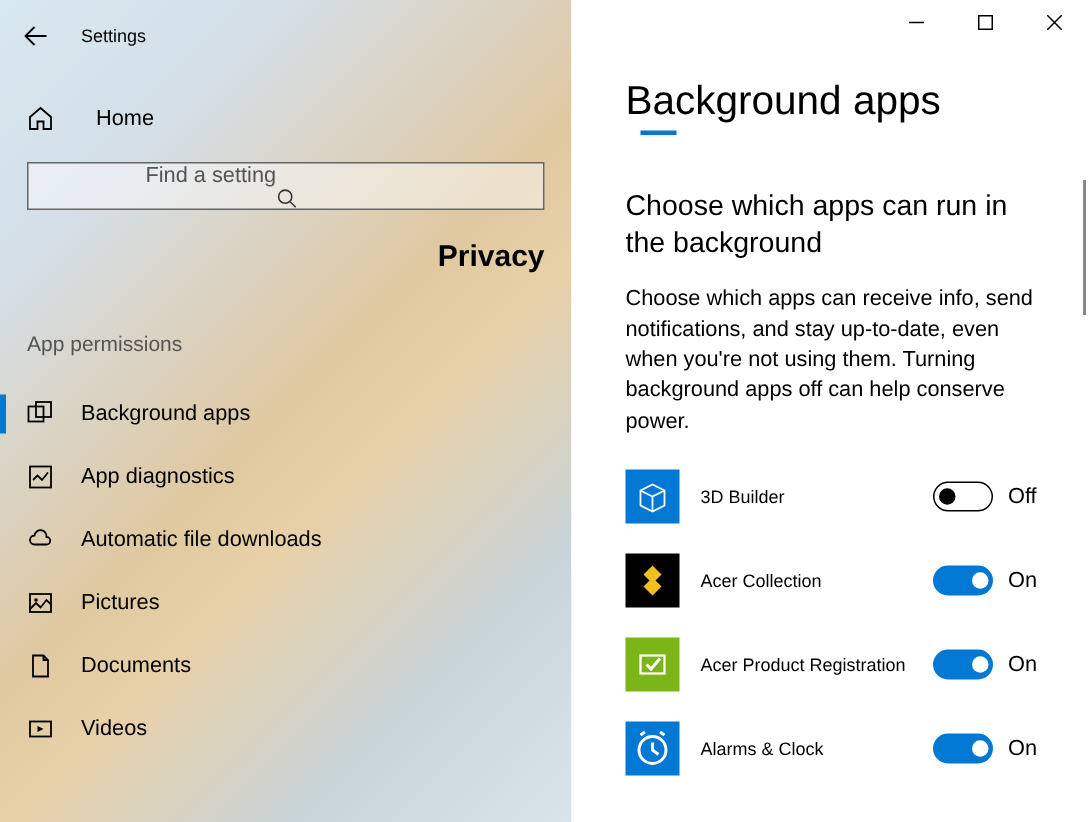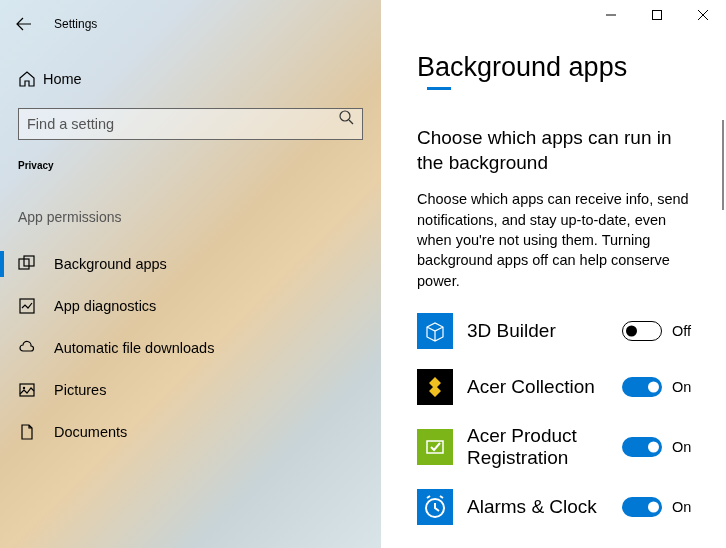--- a/index.html
+++ b/index.html
@@ -9,50 +9,50 @@
       width: 381px; height: 100%;
       background: linear-gradient(135deg, #d8e8f0 0%, #d4dfe8 20%, #e0c8a0 50%, #e8d0a8 60%, #c8d4d8 80%, #d8e4e8 100%);
       position: relative;
       display: flex; flex-direction: column;
       padding-top: 8px;
     }
     .titlebar { height: 32px; display: flex; align-items: center; padding-left: 14px; gap: 20px; }
     .back-btn { width: 20px; height: 20px; display: flex; align-items: center; justify-content: center; cursor: pointer; }
     .title-text { font-size: 12px; color: #000; }
     
-    .home-row { display: flex; align-items: center; gap: 7px; padding: 12px 18px 12px 18px; margin-top: 18px; cursor: pointer; }
+    .home-row { display: flex; align-items: center; gap: 28px; padding: 12px 18px 12px 18px; margin-top: 18px; cursor: pointer; }
     .home-row svg { flex-shrink: 0; }
     .home-row span { font-size: 14.5px; }
     
     .search-wrap { padding: 8px 18px 6px 18px; }
-    .search-box { width: 100%; height: 32px; border: 1px solid #666; background: rgba(255,255,255,0.45); display: flex; padding: 0 8px; }
+    .search-box { width: 100%; height: 32px; border: 1px solid #666; background: rgba(255,255,255,0.45); display: flex; align-items: center; padding: 0 8px; flex-direction: column; }
     .search-box input { flex: 1; border: none; outline: none; background: transparent; font-size: 14.5px; color: #555; }
     .search-box input::placeholder { color: #555; }
     
-    .section-hdr { font-weight: 600; font-size: 10px; padding: 14px 18px 10px 18px; }
+    .section-hdr { font-weight: 600; font-size: 20px; padding: 14px 18px 10px 18px; text-align: right; }
     .section-sub { font-size: 14px; color: #555; padding: 28px 18px 4px 18px; }
     .truncated { padding: 0 18px 6px 45px; color: #000; font-size: 13px; letter-spacing: 2px; overflow: hidden; height: 14px; }
     
     .nav-item { display: flex; align-items: center; gap: 18px; padding: 12px 18px 12px 18px; cursor: pointer; position: relative; font-size: 14.5px; }
     .nav-item.selected::before { content: ""; position: absolute; left: 0; top: 8px; bottom: 8px; width: 4px; background: #0078d4; }
     .nav-item svg, .nav-item .icon-slot { width: 18px; height: 18px; flex-shrink: 0; }
     
     .main { flex: 1; height: 100%; display: flex; flex-direction: column; background: #fff; position: relative; }
     .win-controls { position: absolute; top: 0; right: 0; height: 30px; display: flex; }
     .win-btn { width: 46px; height: 30px; display: flex; align-items: center; justify-content: center; cursor: pointer; }
     
     .content { padding: 52px 30px 0 36px; overflow: hidden; flex: 1; }
     .page-title { font-size: 27px; font-weight: 400; color: #000; margin-bottom: 4px; }
     .accent-bar { width: 24px; height: 3px; background: #0078d4; margin-left: 10px; margin-bottom: 36px; }
     .subheading { font-size: 19px; font-weight: 400; color: #000; margin-bottom: 14px; line-height: 1.3; }
     .body-text { font-size: 14.5px; color: #000; line-height: 1.4; margin-bottom: 22px; }
     
     .app-row { display: flex; align-items: center; gap: 14px; margin-bottom: 20px; }
     .app-icon { width: 36px; height: 36px; flex-shrink: 0; display: flex; align-items: center; justify-content: center; }
-    .app-name { flex: 1; font-size: 19px; }
+    .app-name { flex: 1; font-size: 12px; }
     .toggle-wrap { display: flex; align-items: center; gap: 10px; }
     .toggle { width: 40px; height: 20px; border-radius: 10px; position: relative; cursor: pointer; }
     .toggle.on { background: #0078d4; }
     .toggle.on .knob { right: 3px; background: #fff; }
     .toggle.off { background: #fff; border: 1px solid #000; }
     .toggle.off .knob { left: 3px; background: #000; }
     .knob { position: absolute; top: 50%; transform: translateY(-50%); width: 11px; height: 11px; border-radius: 50%; }
     .toggle-label { font-size: 14.5px; width: 24px; }
     
     .scroll-hint { position: absolute; right: 2px; top: 120px; width: 2px; height: 90px; background: #888; }
@@ -124,20 +124,27 @@
         <path d="M2 13 L6 9 L9 12 L13 7 L16 10" stroke="#000" stroke-width="1.2" fill="none"></path>
       </svg>
     <span>Pictures</span>
   </div>
   <div class="nav-item">
     <svg viewBox="0 0 18 18">
         <path d="M4 2 H11 L14 5 V16 H4 Z M11 2 V5 H14" stroke="#000" stroke-width="1.2" fill="none"></path>
       </svg>
     <span>Documents</span>
   </div>
+  <div class="nav-item">
+    <svg viewBox="0 0 18 18">
+        <rect x="2" y="4" width="14" height="10" stroke="#000" stroke-width="1.2" fill="none"></rect>
+        <path d="M7 7 L11 9 L7 11 Z" fill="#000"></path>
+      </svg>
+    <span>Videos</span>
+  </div>
 </div>
 
 <div class="main">
   <div class="win-controls">
     <div class="win-btn">
         <svg width="10" height="10">
           <path d="M0 5 H10" stroke="#000"></path>
         </svg>
       </div>
     <div class="win-btn">

